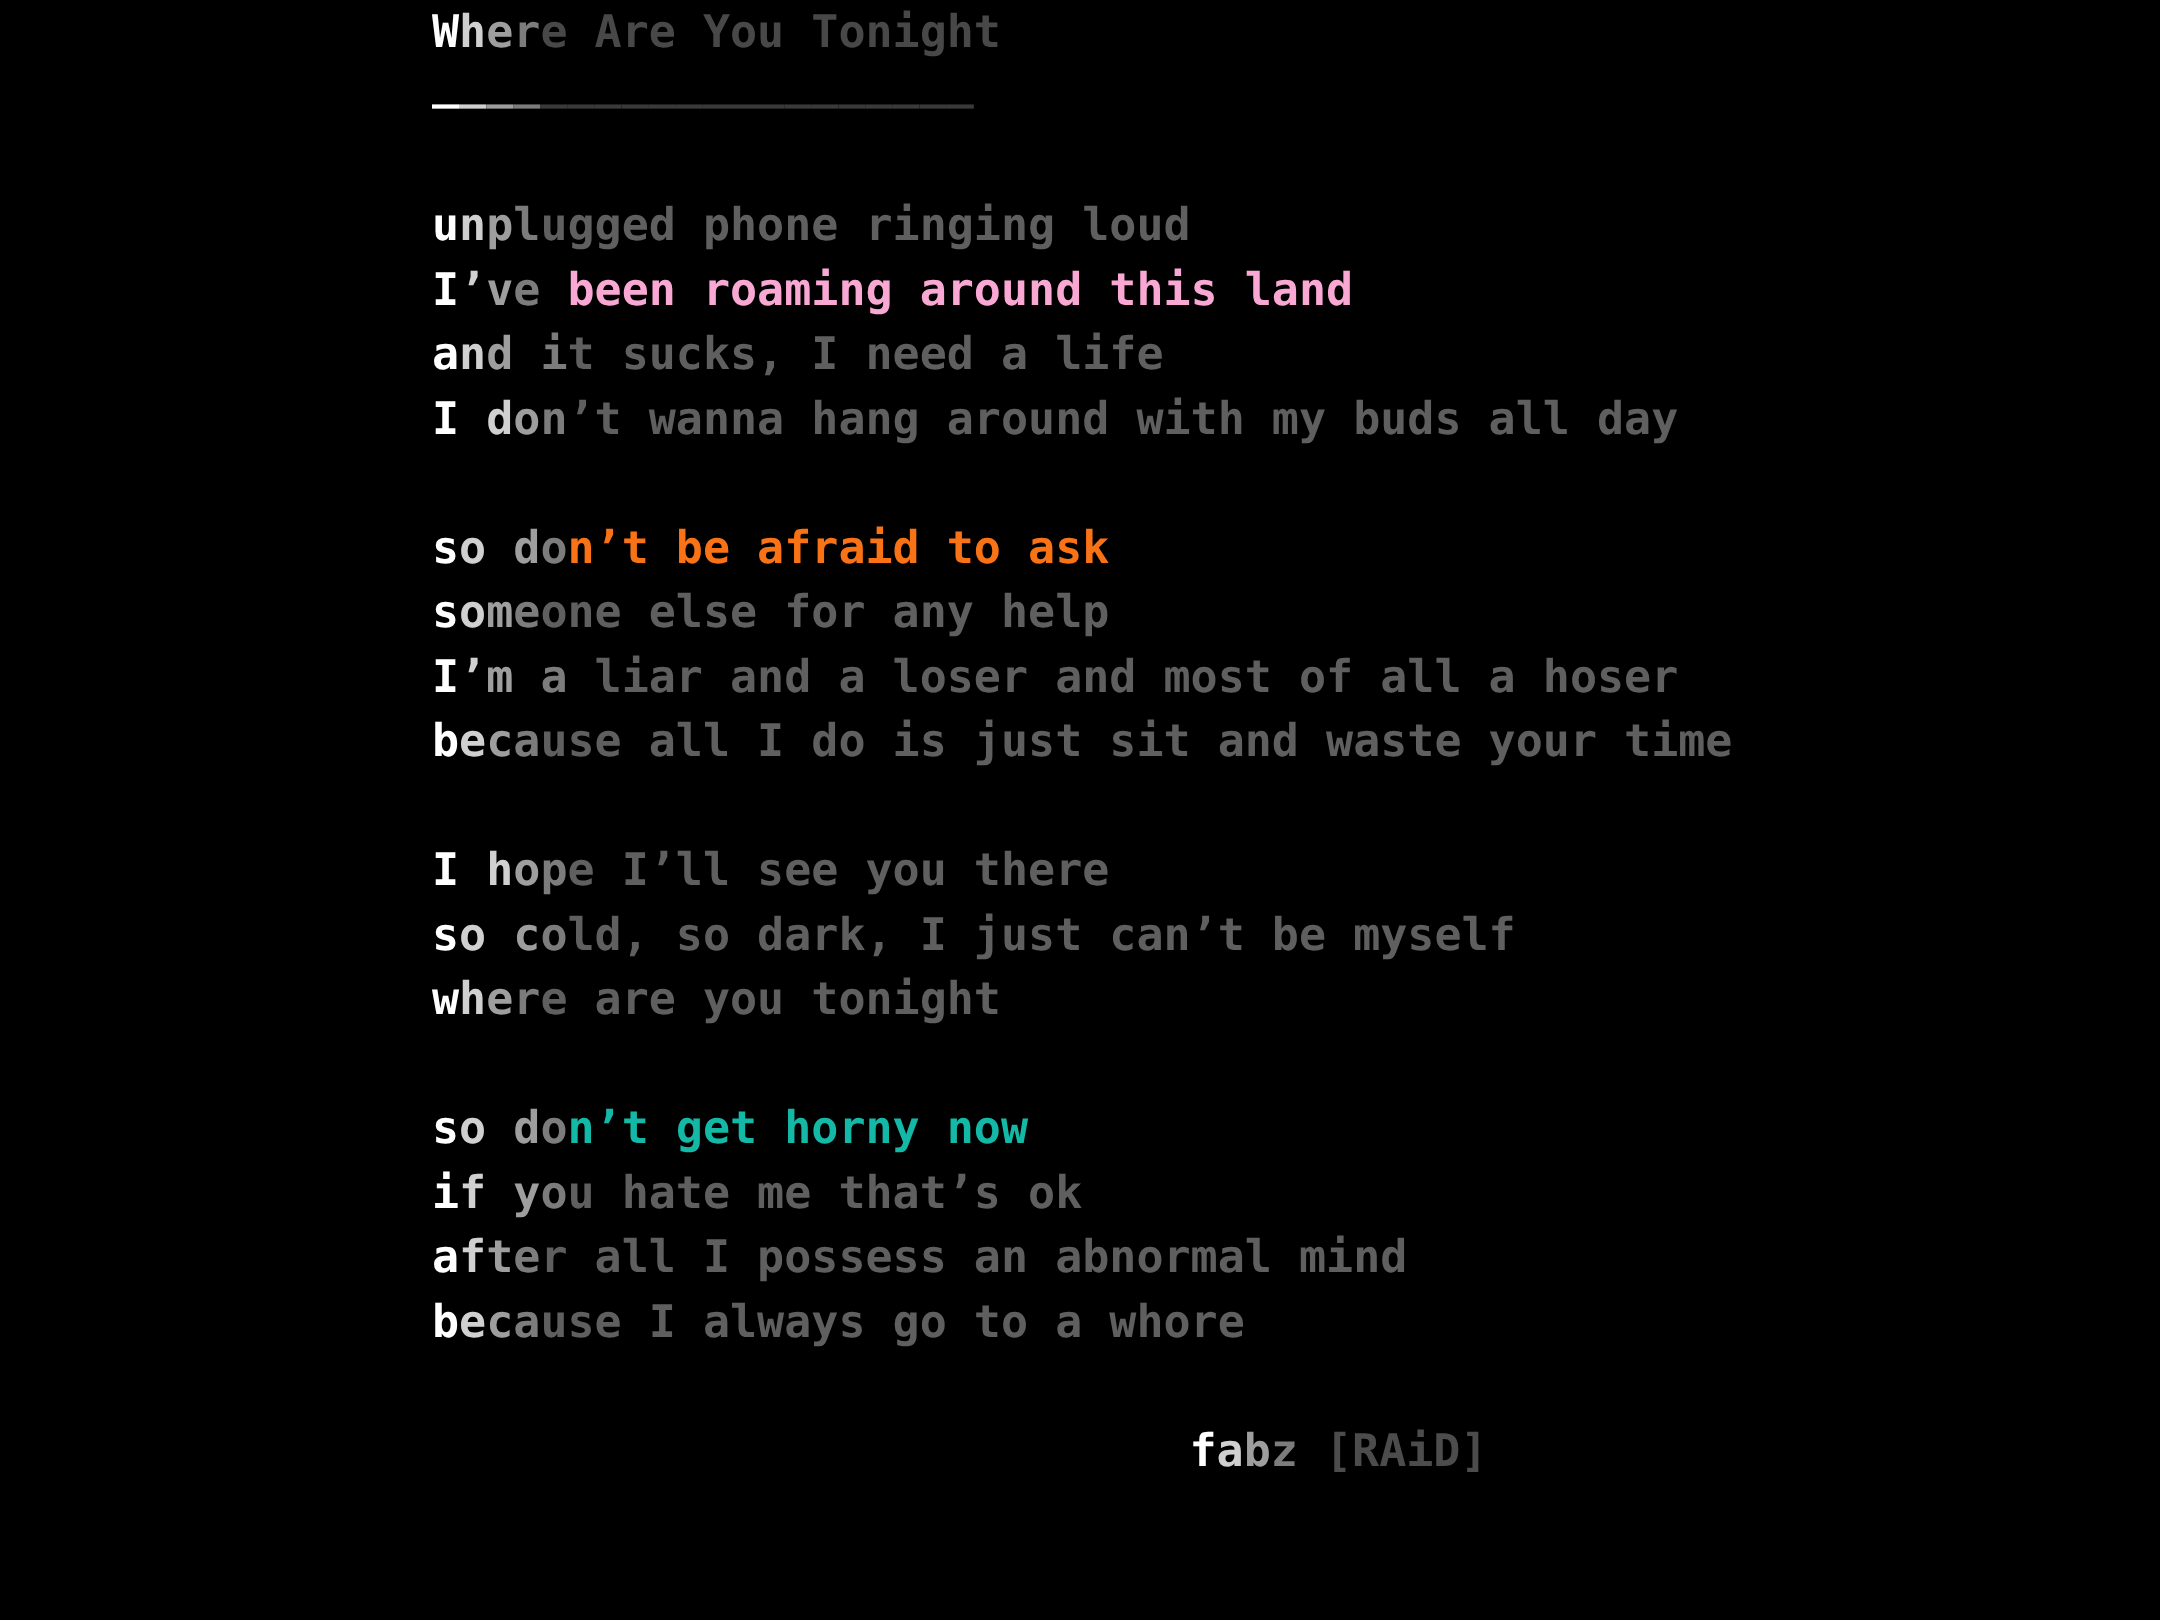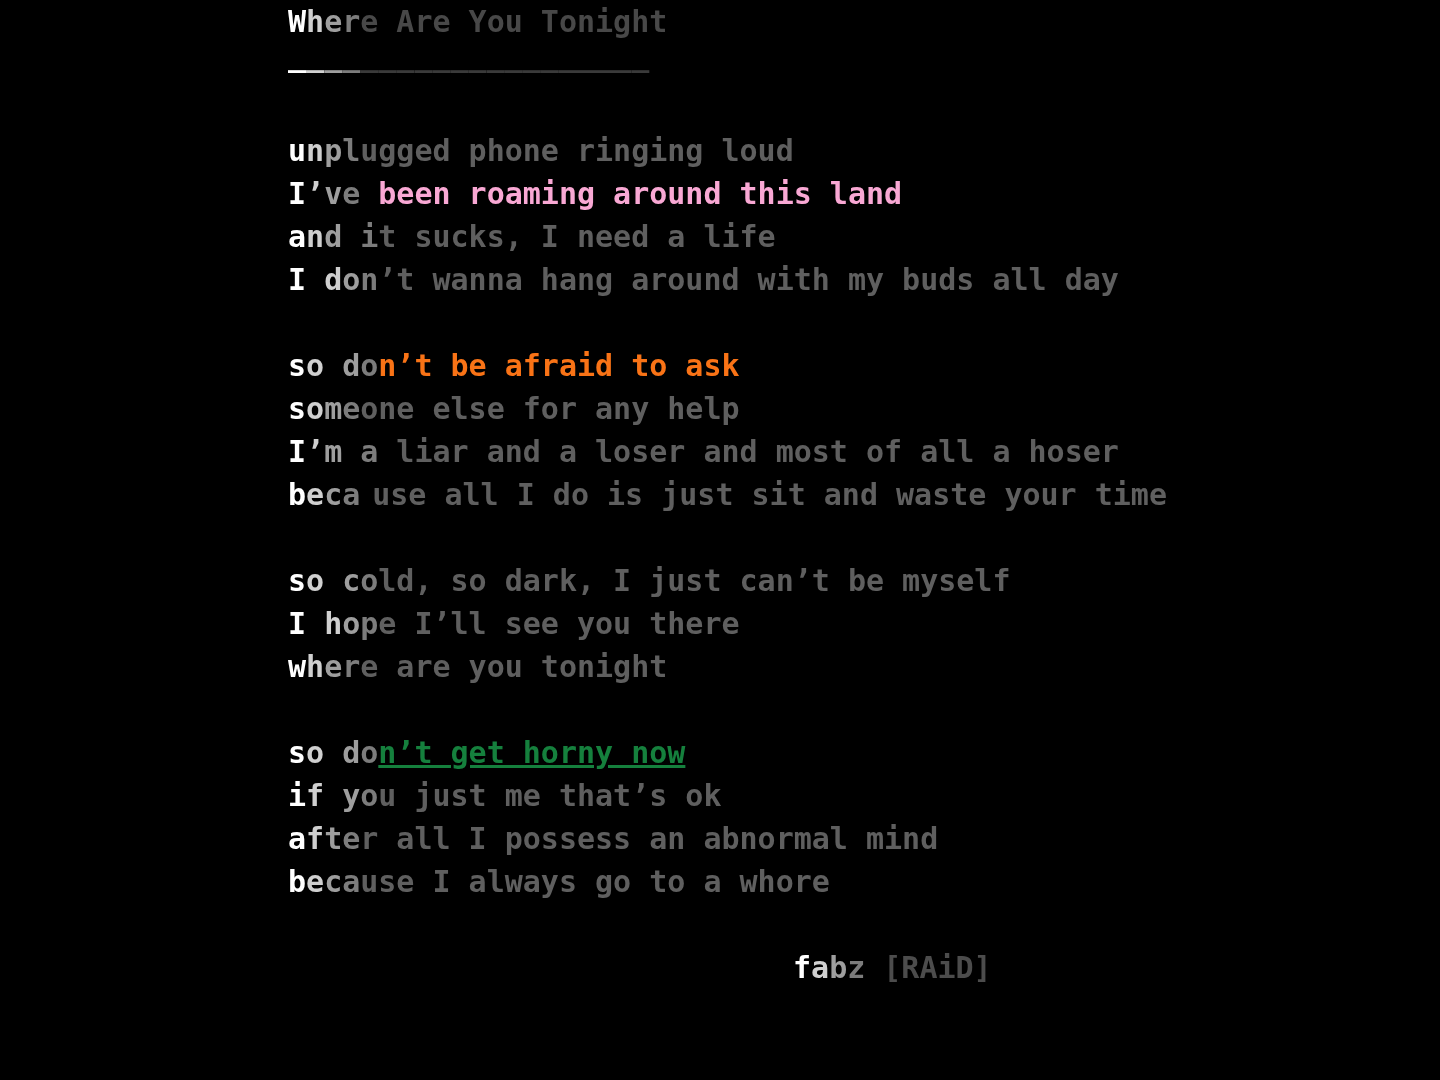--- a/index.html
+++ b/index.html
@@ -47,27 +47,27 @@
     <div class="line blank"></div>
     <div id="stanzas">
         <div class="line"><span style="color: rgb(255, 255, 255);">u</span><span style="color: rgb(208, 208, 208);">n</span><span style="color: rgb(158, 158, 158);">p</span><span style="color: rgb(124, 124, 124);">l</span><span style="color: rgb(95, 95, 95);">ugged phone ringing loud</span></div>
         <div class="line"><span style="color: rgb(255, 255, 255);">I</span><span style="color: rgb(208, 208, 208);">’</span><span style="color: rgb(158, 158, 158);">v</span><span style="color: rgb(124, 124, 124);">e</span><span style="color: #f9a8d4;"> been roaming around this land</span></div>
         <div class="line"><span style="color: rgb(255, 255, 255);">a</span><span style="color: rgb(208, 208, 208);">n</span><span style="color: rgb(158, 158, 158);">d</span><span style="color: rgb(95, 95, 95);"> </span><span style="color: rgb(124, 124, 124);">i</span><span style="color: rgb(95, 95, 95);">t sucks, I need a life</span></div>
         <div class="line"><span style="color: rgb(255, 255, 255);">I</span><span style="color: rgb(95, 95, 95);"> </span><span style="color: rgb(208, 208, 208);">d</span><span style="color: rgb(158, 158, 158);">o</span><span style="color: rgb(124, 124, 124);">n</span><span style="color: rgb(95, 95, 95);">’t wanna hang around with my buds all day</span></div>
         <div class="line blank"></div>
         <div class="line"><span style="color: rgb(255, 255, 255);">s</span><span style="color: rgb(208, 208, 208);">o</span><span style="color: rgb(95, 95, 95);"> </span><span style="color: rgb(158, 158, 158);">d</span><span style="color: rgb(124, 124, 124);">o</span><span style="color: #f97316;">n’t be afraid to ask</span></div>
         <div class="line"><span style="color: rgb(255, 255, 255);">s</span><span style="color: rgb(208, 208, 208);">o</span><span style="color: rgb(158, 158, 158);">m</span><span style="color: rgb(124, 124, 124);">e</span><span style="color: rgb(95, 95, 95);">one else for any help</span></div>
         <div class="line"><span style="color: rgb(255, 255, 255);">I</span><span style="color: rgb(208, 208, 208);">’</span><span style="color: rgb(158, 158, 158);">m</span><span style="color: rgb(95, 95, 95);"> </span><span style="color: rgb(124, 124, 124);">a</span><span style="color: rgb(95, 95, 95);"> liar and a loser and most of all a hoser</span></div>
-        <div class="line"><span style="color: rgb(255, 255, 255);">b</span><span style="color: rgb(208, 208, 208);">e</span><span style="color: rgb(158, 158, 158);">c</span><span style="color: rgb(124, 124, 124);">a</span><span style="color: rgb(95, 95, 95); margin-left: 12px;">use all I do is just sit and waste your time</span></div>
+        <div class="line"><span style="color: rgb(255, 255, 255);">b</span><span style="color: rgb(208, 208, 208);">e</span><span style="color: rgb(158, 158, 158);">c</span><span style="color: rgb(124, 124, 124);">a</span><span style="color: rgb(95, 95, 95);">use all I do is just sit and waste your time</span></div>
         <div class="line blank"></div>
+        <div class="line"><span style="color: rgb(255, 255, 255);">I</span><span style="color: rgb(95, 95, 95);"> </span><span style="color: rgb(208, 208, 208);">h</span><span style="color: rgb(158, 158, 158);">o</span><span style="color: rgb(124, 124, 124);">p</span><span style="color: rgb(95, 95, 95);">e I’ll see you there</span></div>
         <div class="line"><span style="color: rgb(255, 255, 255);">s</span><span style="color: rgb(208, 208, 208);">o</span><span style="color: rgb(95, 95, 95);"> </span><span style="color: rgb(158, 158, 158);">c</span><span style="color: rgb(124, 124, 124);">o</span><span style="color: rgb(95, 95, 95);">ld, so dark, I just can’t be myself</span></div>
-        <div class="line"><span style="color: rgb(255, 255, 255);">I</span><span style="color: rgb(95, 95, 95);"> </span><span style="color: rgb(208, 208, 208);">h</span><span style="color: rgb(158, 158, 158);">o</span><span style="color: rgb(124, 124, 124);">p</span><span style="color: rgb(95, 95, 95);">e I’ll see you there</span></div>
         <div class="line"><span style="color: rgb(255, 255, 255);">w</span><span style="color: rgb(208, 208, 208);">h</span><span style="color: rgb(158, 158, 158);">e</span><span style="color: rgb(124, 124, 124);">r</span><span style="color: rgb(95, 95, 95);">e are you tonight</span></div>
         <div class="line blank"></div>
-        <div class="line"><span style="color: rgb(255, 255, 255);">s</span><span style="color: rgb(208, 208, 208);">o</span><span style="color: rgb(95, 95, 95);"> </span><span style="color: rgb(158, 158, 158);">d</span><span style="color: rgb(124, 124, 124);">o</span><span style="color: #15803d; text-decoration: underline;">n’t get horny now</span></div>
-        <div class="line"><span style="color: rgb(255, 255, 255);">i</span><span style="color: rgb(208, 208, 208);">f</span><span style="color: rgb(95, 95, 95);"> </span><span style="color: rgb(158, 158, 158);">y</span><span style="color: rgb(124, 124, 124);">o</span><span style="color: rgb(95, 95, 95);">u just me that’s ok</span></div>
+        <div class="line"><span style="color: rgb(255, 255, 255);">s</span><span style="color: rgb(208, 208, 208);">o</span><span style="color: rgb(95, 95, 95);"> </span><span style="color: rgb(158, 158, 158);">d</span><span style="color: rgb(124, 124, 124);">o</span><span style="color: #14b8a6;">n’t get horny now</span></div>
+        <div class="line"><span style="color: rgb(255, 255, 255);">i</span><span style="color: rgb(208, 208, 208);">f</span><span style="color: rgb(95, 95, 95);"> </span><span style="color: rgb(158, 158, 158);">y</span><span style="color: rgb(124, 124, 124);">o</span><span style="color: rgb(95, 95, 95);">u hate me that’s ok</span></div>
         <div class="line"><span style="color: rgb(255, 255, 255);">a</span><span style="color: rgb(208, 208, 208);">f</span><span style="color: rgb(158, 158, 158);">t</span><span style="color: rgb(124, 124, 124);">e</span><span style="color: rgb(95, 95, 95);">r all I possess an abnormal mind</span></div>
         <div class="line"><span style="color: rgb(255, 255, 255);">b</span><span style="color: rgb(208, 208, 208);">e</span><span style="color: rgb(158, 158, 158);">c</span><span style="color: rgb(124, 124, 124);">a</span><span style="color: rgb(95, 95, 95);">use I always go to a whore</span></div>
         <div class="line blank"></div>
       </div>
     <div class="line footer-line" id="footer-line"><span style="color: rgb(255, 255, 255);">f</span><span style="color: rgb(208, 208, 208);">a</span><span style="color: rgb(158, 158, 158);">b</span><span style="color: rgb(124, 124, 124);">z</span><span style="color: rgb(76, 76, 76);"> [RAiD]</span></div>
   </div>
 </div>
 
 </body></html>

